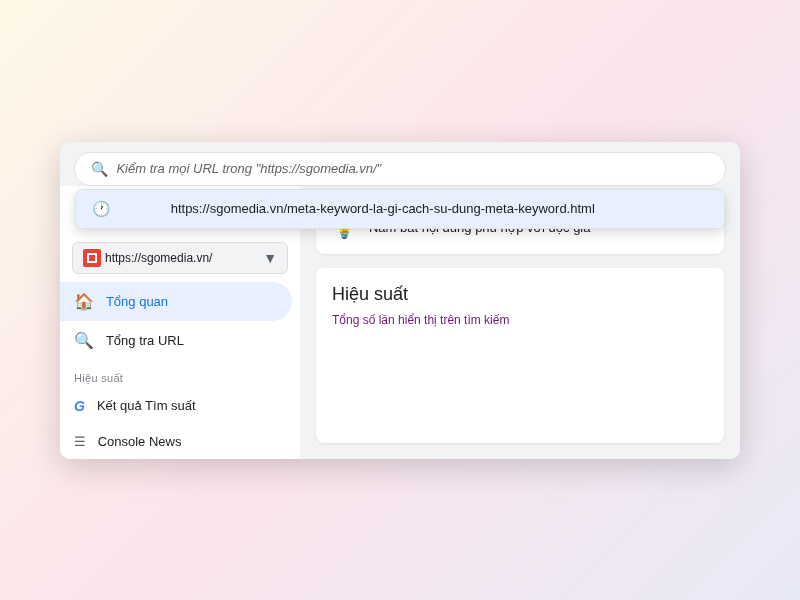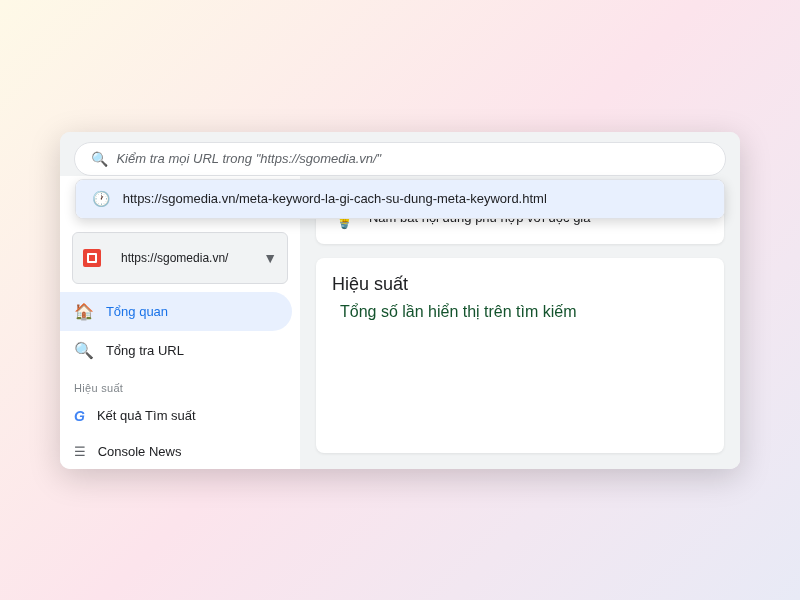--- a/index.html
+++ b/index.html
@@ -82,20 +82,21 @@
 
     .dropdown-clock-icon {
       color: #70757a;
       font-size: 15px;
     }
 
     .dropdown-url {
       font-size: 13px;
       color: #202124;
       word-break: break-all;
+      margin-left: 48px;
     }
 
     
     .app-container {
       display: flex;
       background: #f1f3f4;
       min-height: 260px;
     }
 
     
@@ -132,26 +133,26 @@
 
     .brand-product {
       font-size: 16px;
       color: #5f6368;
       font-weight: 400;
     }
 
     .property-selector {
       display: flex;
       align-items: center;
-      gap: 20px;
+      gap: 4px;
       margin: 8px 12px;
       background: #f1f3f4;
       border: 1px solid #dadce0;
       border-radius: 6px;
-      padding: 16px 10px;
+      padding: 6px 10px;
       cursor: pointer;
     }
 
     .property-icon {
       width: 18px;
       height: 18px;
       background: #ea4335;
       border-radius: 2px;
       display: flex;
       align-items: center;
@@ -250,23 +251,22 @@
     }
 
     .performance-title {
       font-size: 18px;
       color: #202124;
       font-weight: 500;
       margin-bottom: 8px;
     }
 
     .performance-subtitle {
-      font-size: 16px;
-      color: #14532d;
-      margin-left: 8px;
+      font-size: 12px;
+      color: #701a75;
     }
   </style>
 </head>
 <body>
 
 <div class="browser-window">
 
   <div class="browser-toolbar">
     <div class="search-bar">
       <span class="search-bar-icon">🔍</span>

